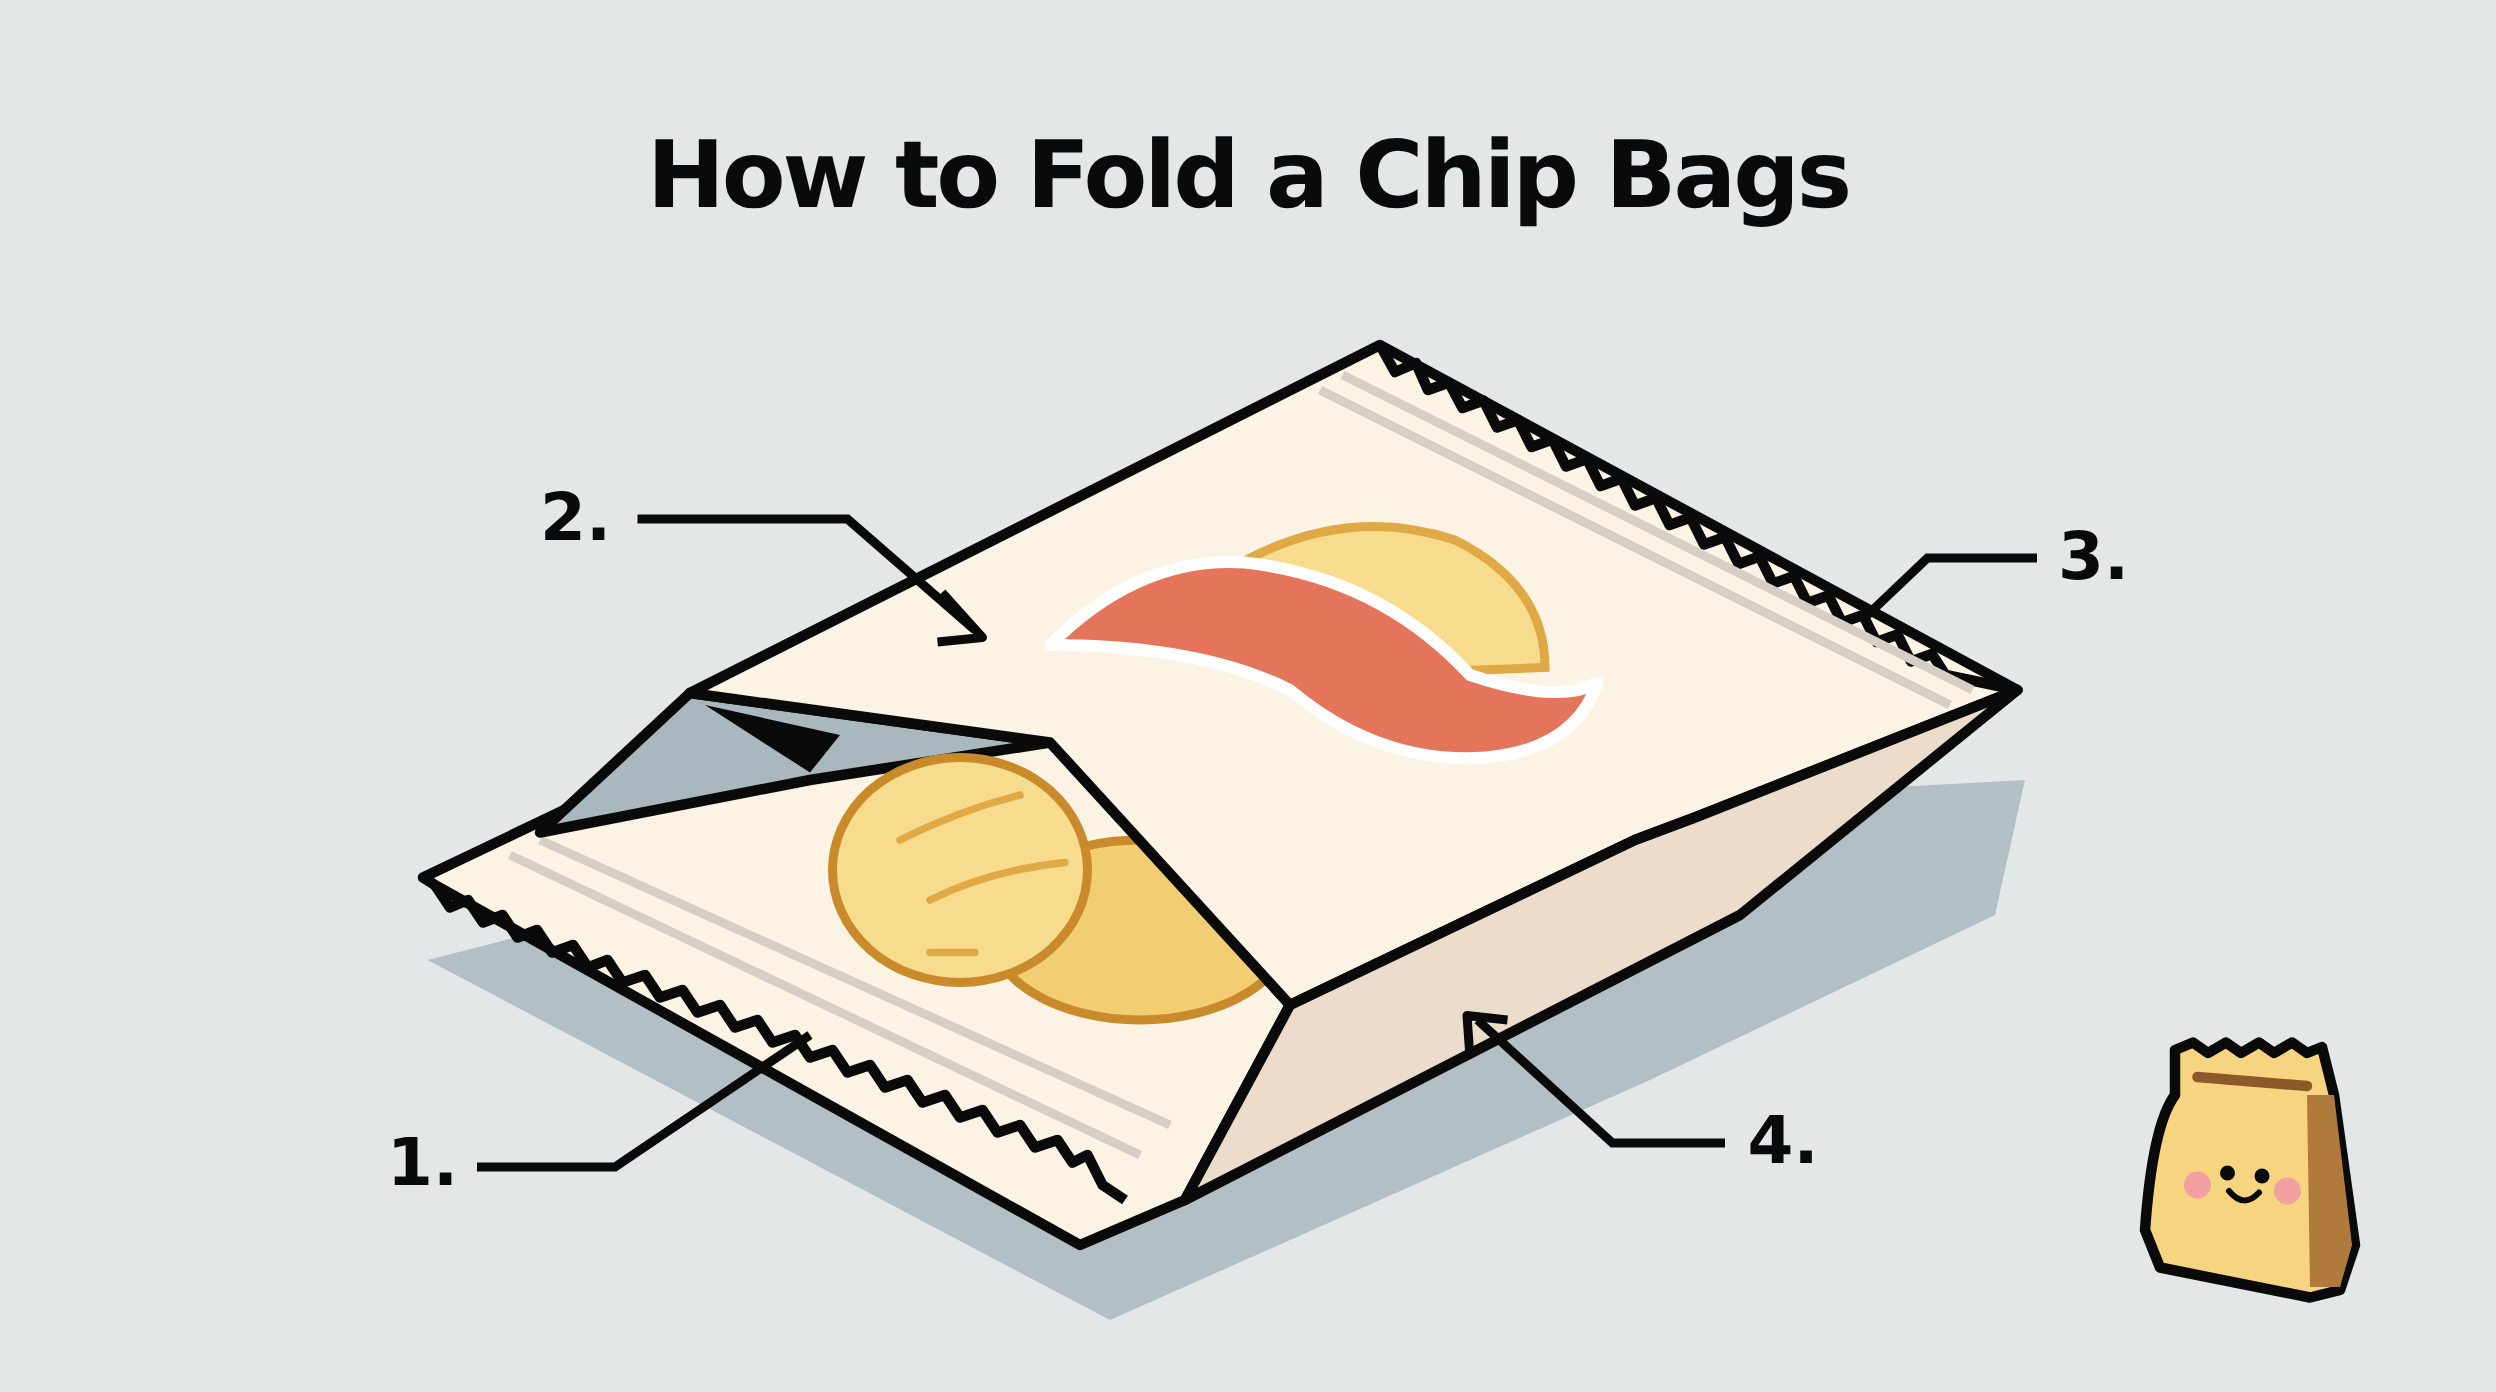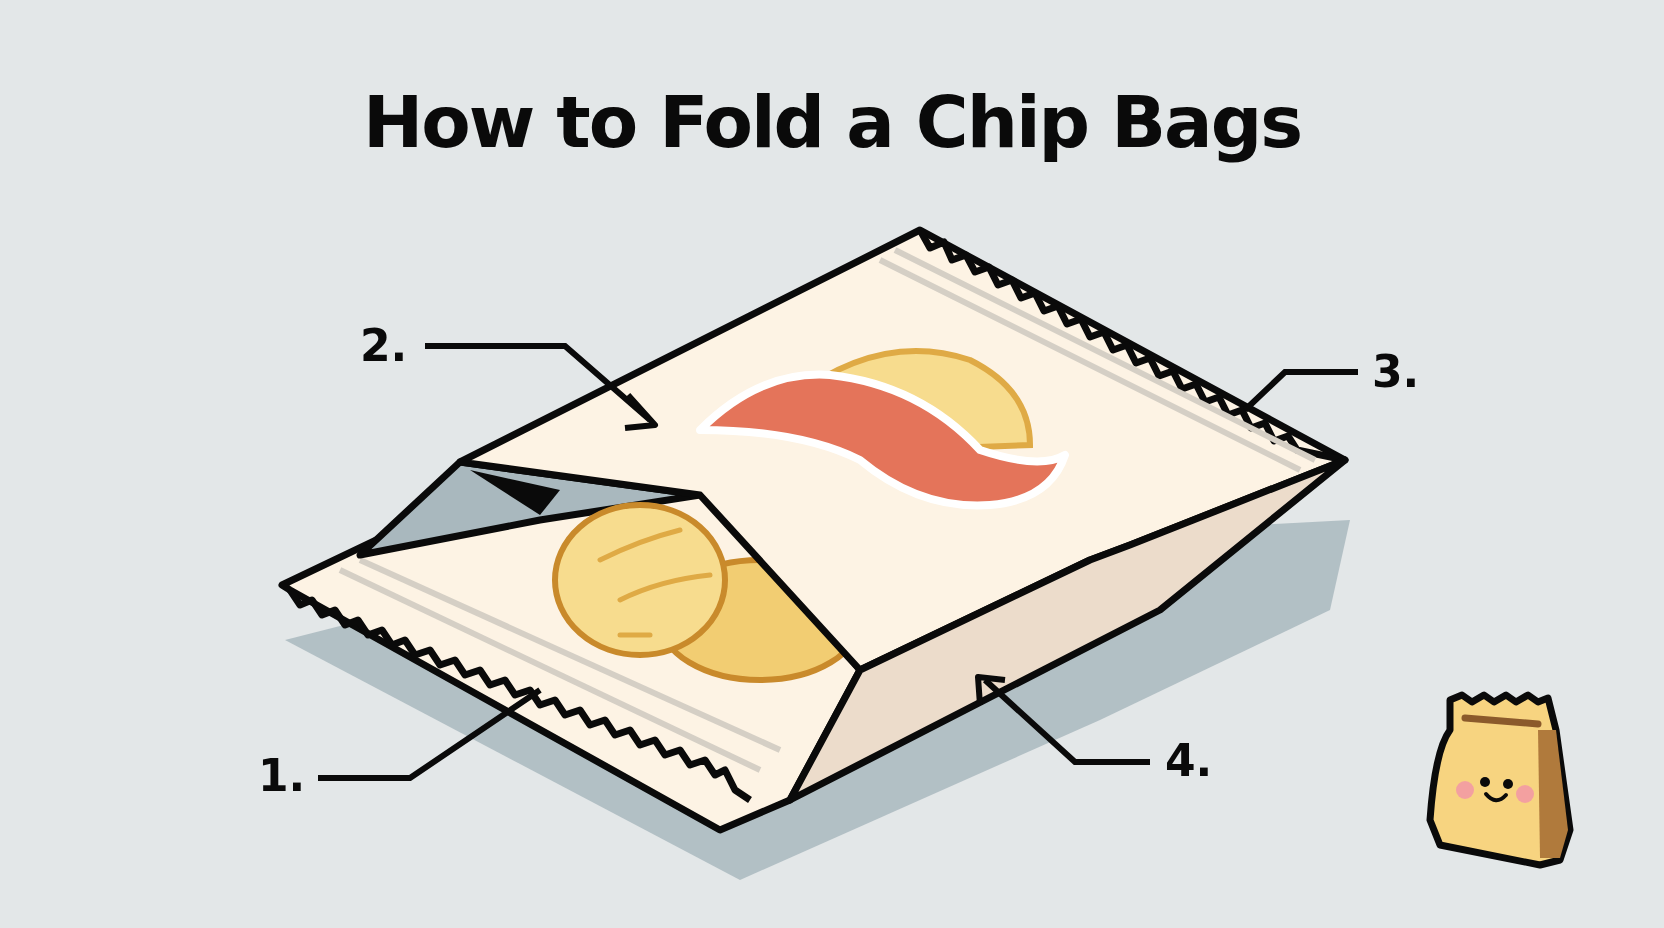--- a/index.html
+++ b/index.html
@@ -1,17 +1,17 @@
 <!DOCTYPE html>
 <html><head>
 <meta charset="utf-8">
 <style>
   html, body { margin:0; padding:0; }
   body { width:1664px; height:928px; background:#e3e7e8; overflow:hidden; position:relative; font-family:"DejaVu Sans", sans-serif; }
-  .title { position:absolute; left:0; width:1664px; top:80px; text-align:center; font-family:"DejaVu Sans", sans-serif; font-weight:bold; font-size:72px; letter-spacing:-2px; color:#0a0a0a; margin:0; }
+  .title { position:absolute; left:0; width:1664px; top:80px; text-align:center; font-family:"DejaVu Sans", sans-serif; font-weight:bold; font-size:62px; letter-spacing:-2px; color:#0a0a0a; margin:0; }
   svg.scene { position:absolute; left:0; top:0; }
   .label { position:absolute; font-family:"DejaVu Sans", sans-serif; font-weight:bold; font-size:44px; color:#0a0a0a; }
 </style>
 </head>
 <body>
 
 <h1 class="title">How to Fold a Chip Bags</h1>
 
 <svg class="scene" width="1664" height="928" viewBox="0 0 1664 928">
 

